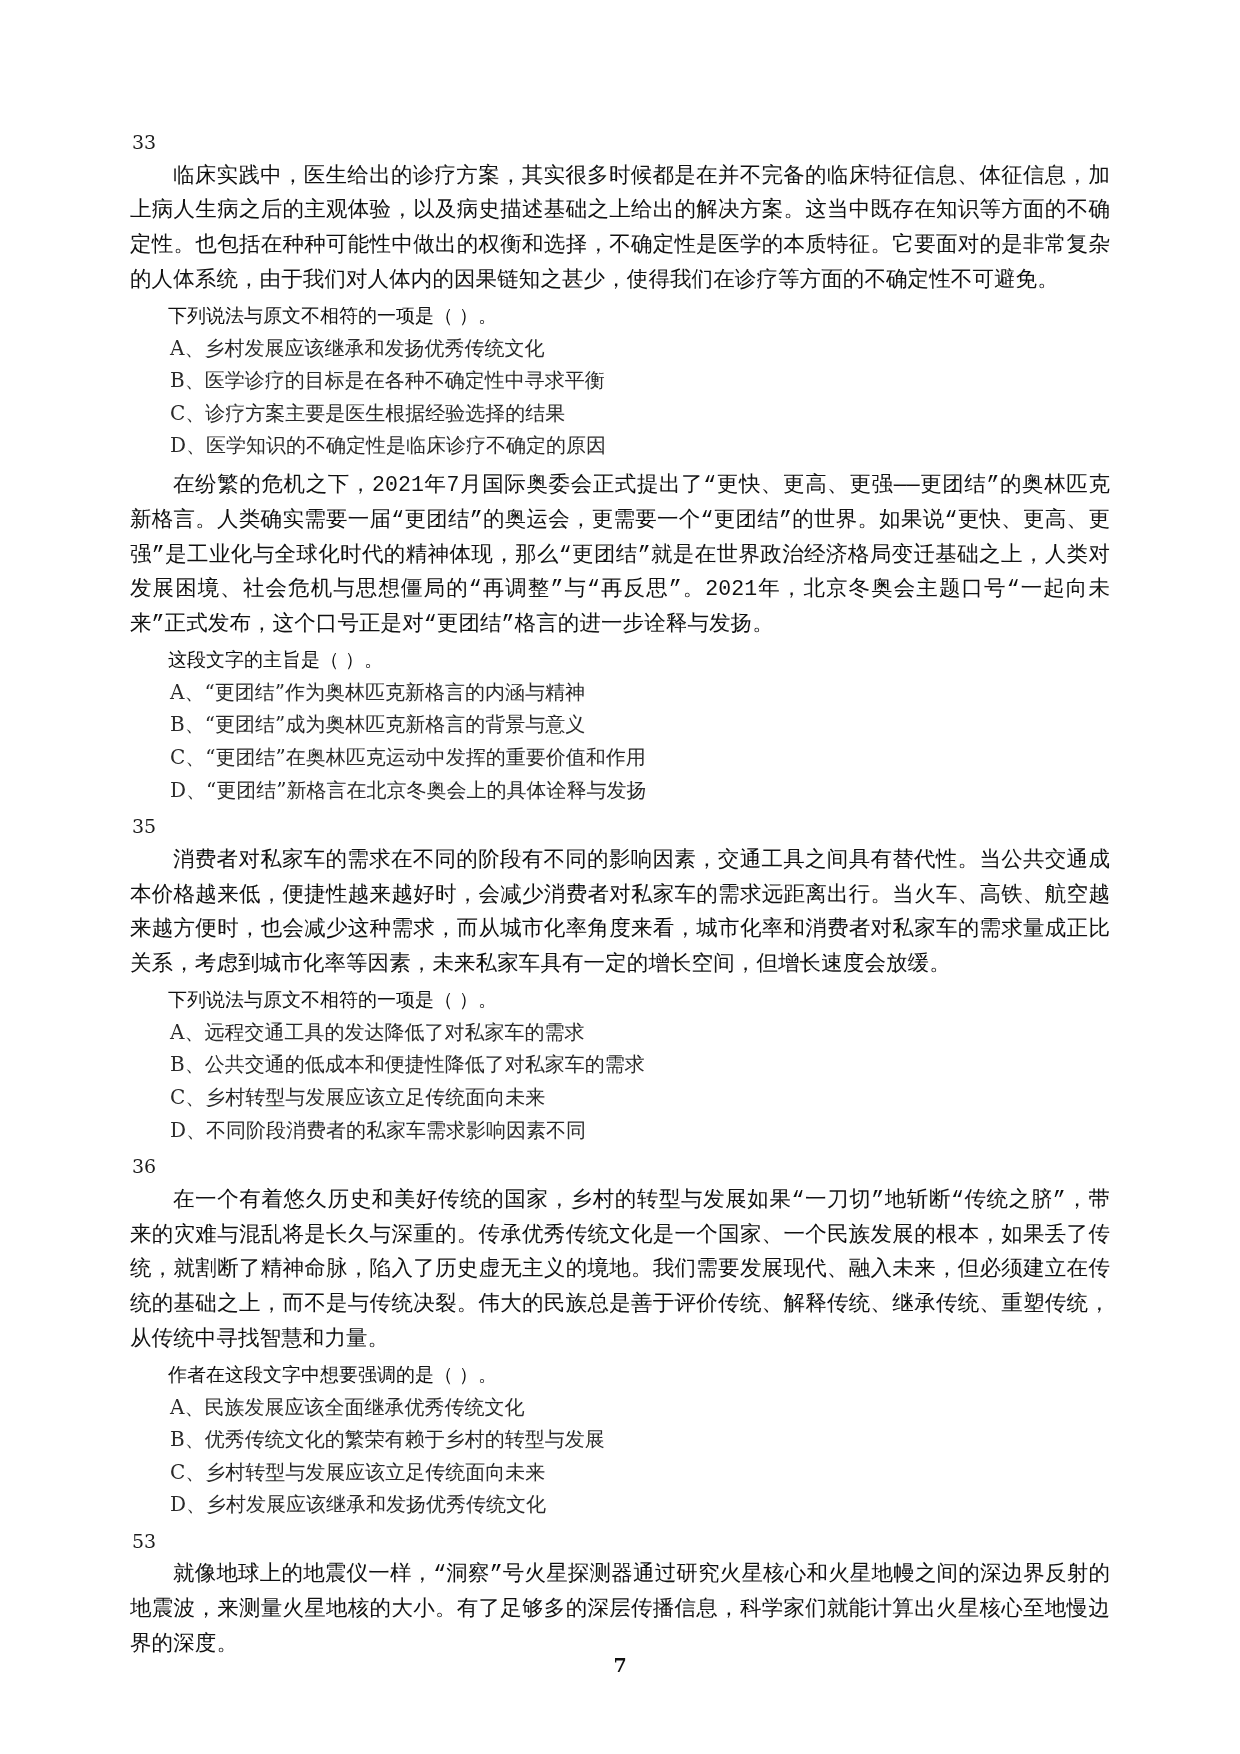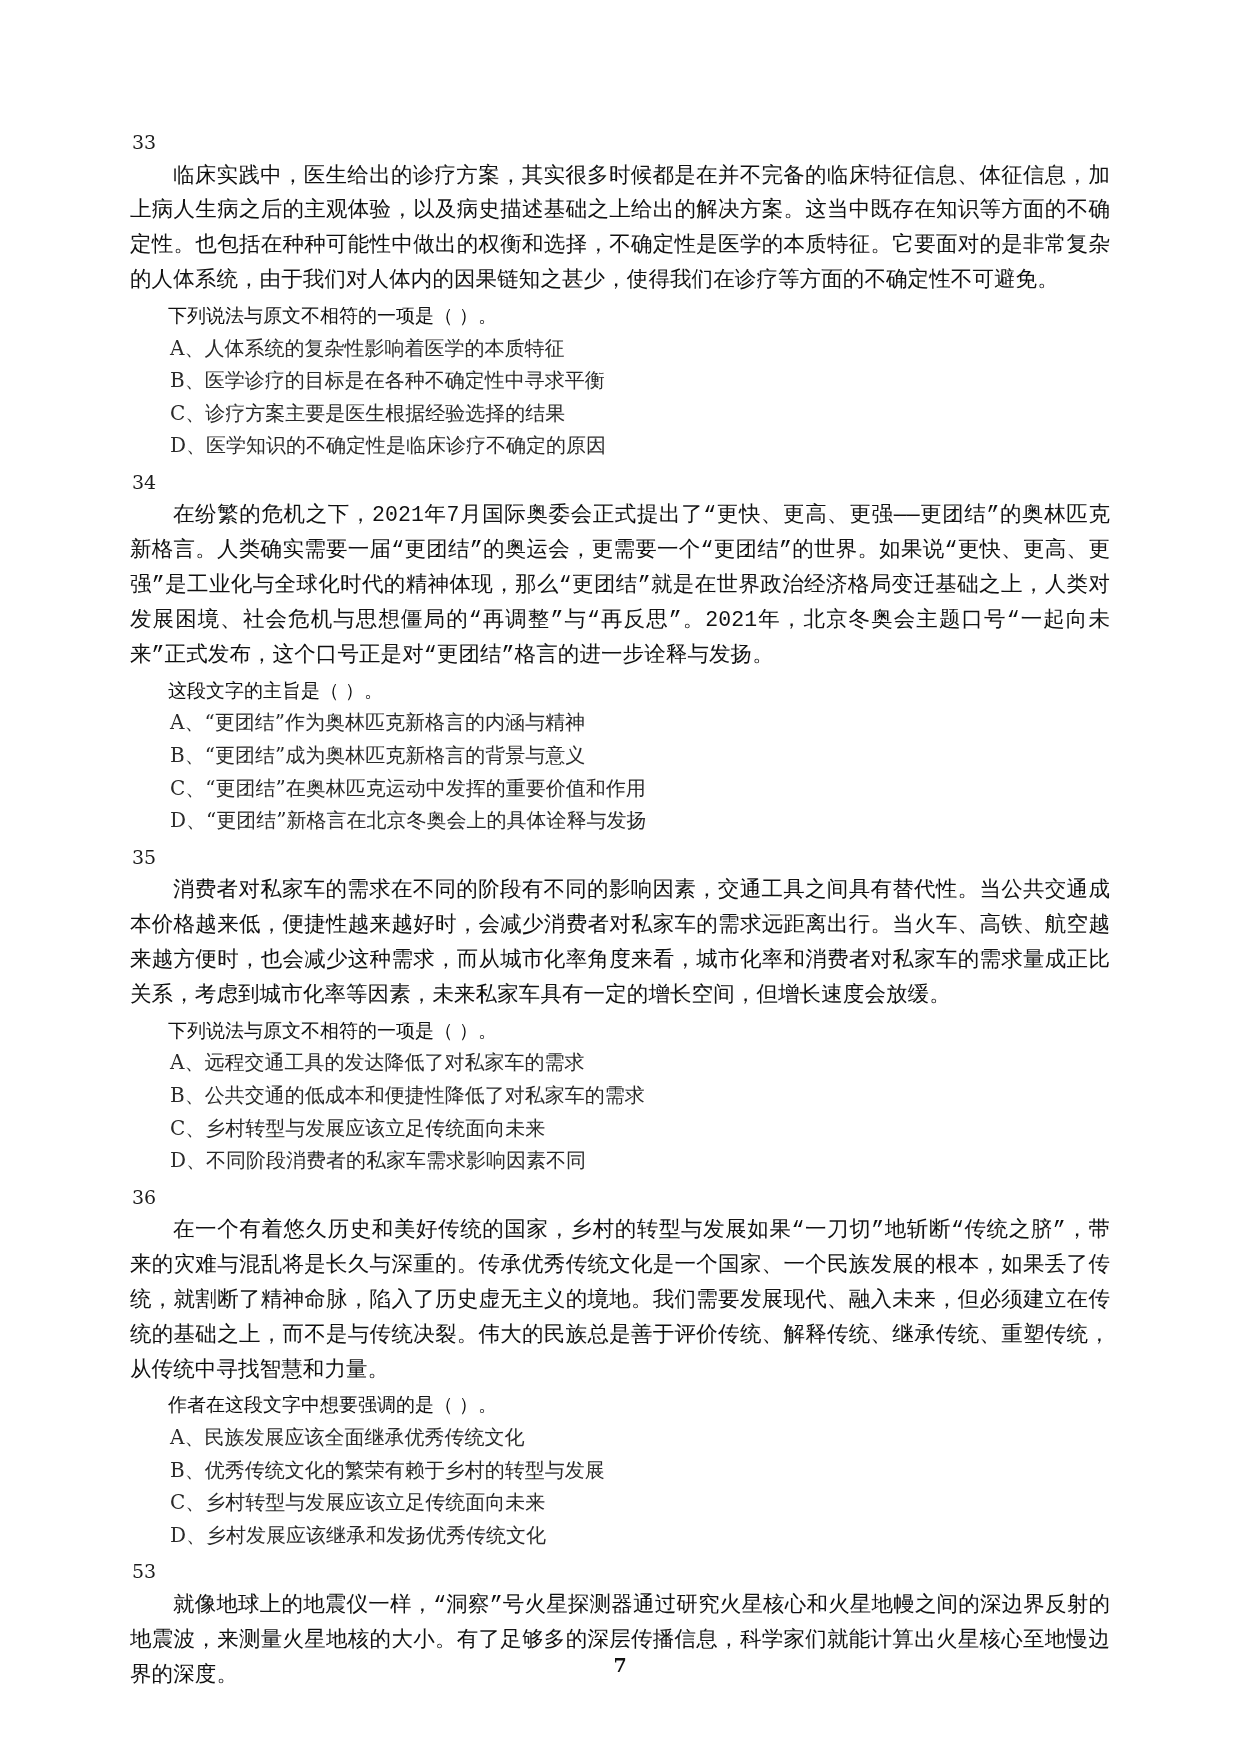--- a/index.html
+++ b/index.html
@@ -70,28 +70,27 @@
 </style>
 </head>
 <body>
 
 <div class="page">
 
   <div class="block">
     <div class="qnum">33</div>
     <div class="passage">临床实践中，医生给出的诊疗方案，其实很多时候都是在并不完备的临床特征信息、体征信息，加上病人生病之后的主观体验，以及病史描述基础之上给出的解决方案。这当中既存在知识等方面的不确定性。也包括在种种可能性中做出的权衡和选择，不确定性是医学的本质特征。它要面对的是非常复杂的人体系统，由于我们对人体内的因果链知之甚少，使得我们在诊疗等方面的不确定性不可避免。</div>
     <div class="stem">下列说法与原文不相符的一项是（          ）。</div>
-    <div class="option">A、人体系统的复杂性影响着医学的本质特征</div>
+    <div class="option">A、乡村发展应该继承和发扬优秀传统文化</div>
     <div class="option">B、医学诊疗的目标是在各种不确定性中寻求平衡</div>
     <div class="option">C、诊疗方案主要是医生根据经验选择的结果</div>
     <div class="option">D、医学知识的不确定性是临床诊疗不确定的原因</div>
   </div>
 
   <div class="block">
-    <div class="qnum">34</div>
     <div class="passage">在纷繁的危机之下，2021年7月国际奥委会正式提出了“更快、更高、更强——更团结”的奥林匹克新格言。人类确实需要一届“更团结”的奥运会，更需要一个“更团结”的世界。如果说“更快、更高、更强”是工业化与全球化时代的精神体现，那么“更团结”就是在世界政治经济格局变迁基础之上，人类对发展困境、社会危机与思想僵局的“再调整”与“再反思”。2021年，北京冬奥会主题口号“一起向未来”正式发布，这个口号正是对“更团结”格言的进一步诠释与发扬。</div>
     <div class="stem">这段文字的主旨是（          ）。</div>
     <div class="option">A、“更团结”作为奥林匹克新格言的内涵与精神</div>
     <div class="option">B、“更团结”成为奥林匹克新格言的背景与意义</div>
     <div class="option">C、“更团结”在奥林匹克运动中发挥的重要价值和作用</div>
     <div class="option">D、“更团结”新格言在北京冬奥会上的具体诠释与发扬</div>
   </div>
 
   <div class="block">
     <div class="qnum">35</div>

